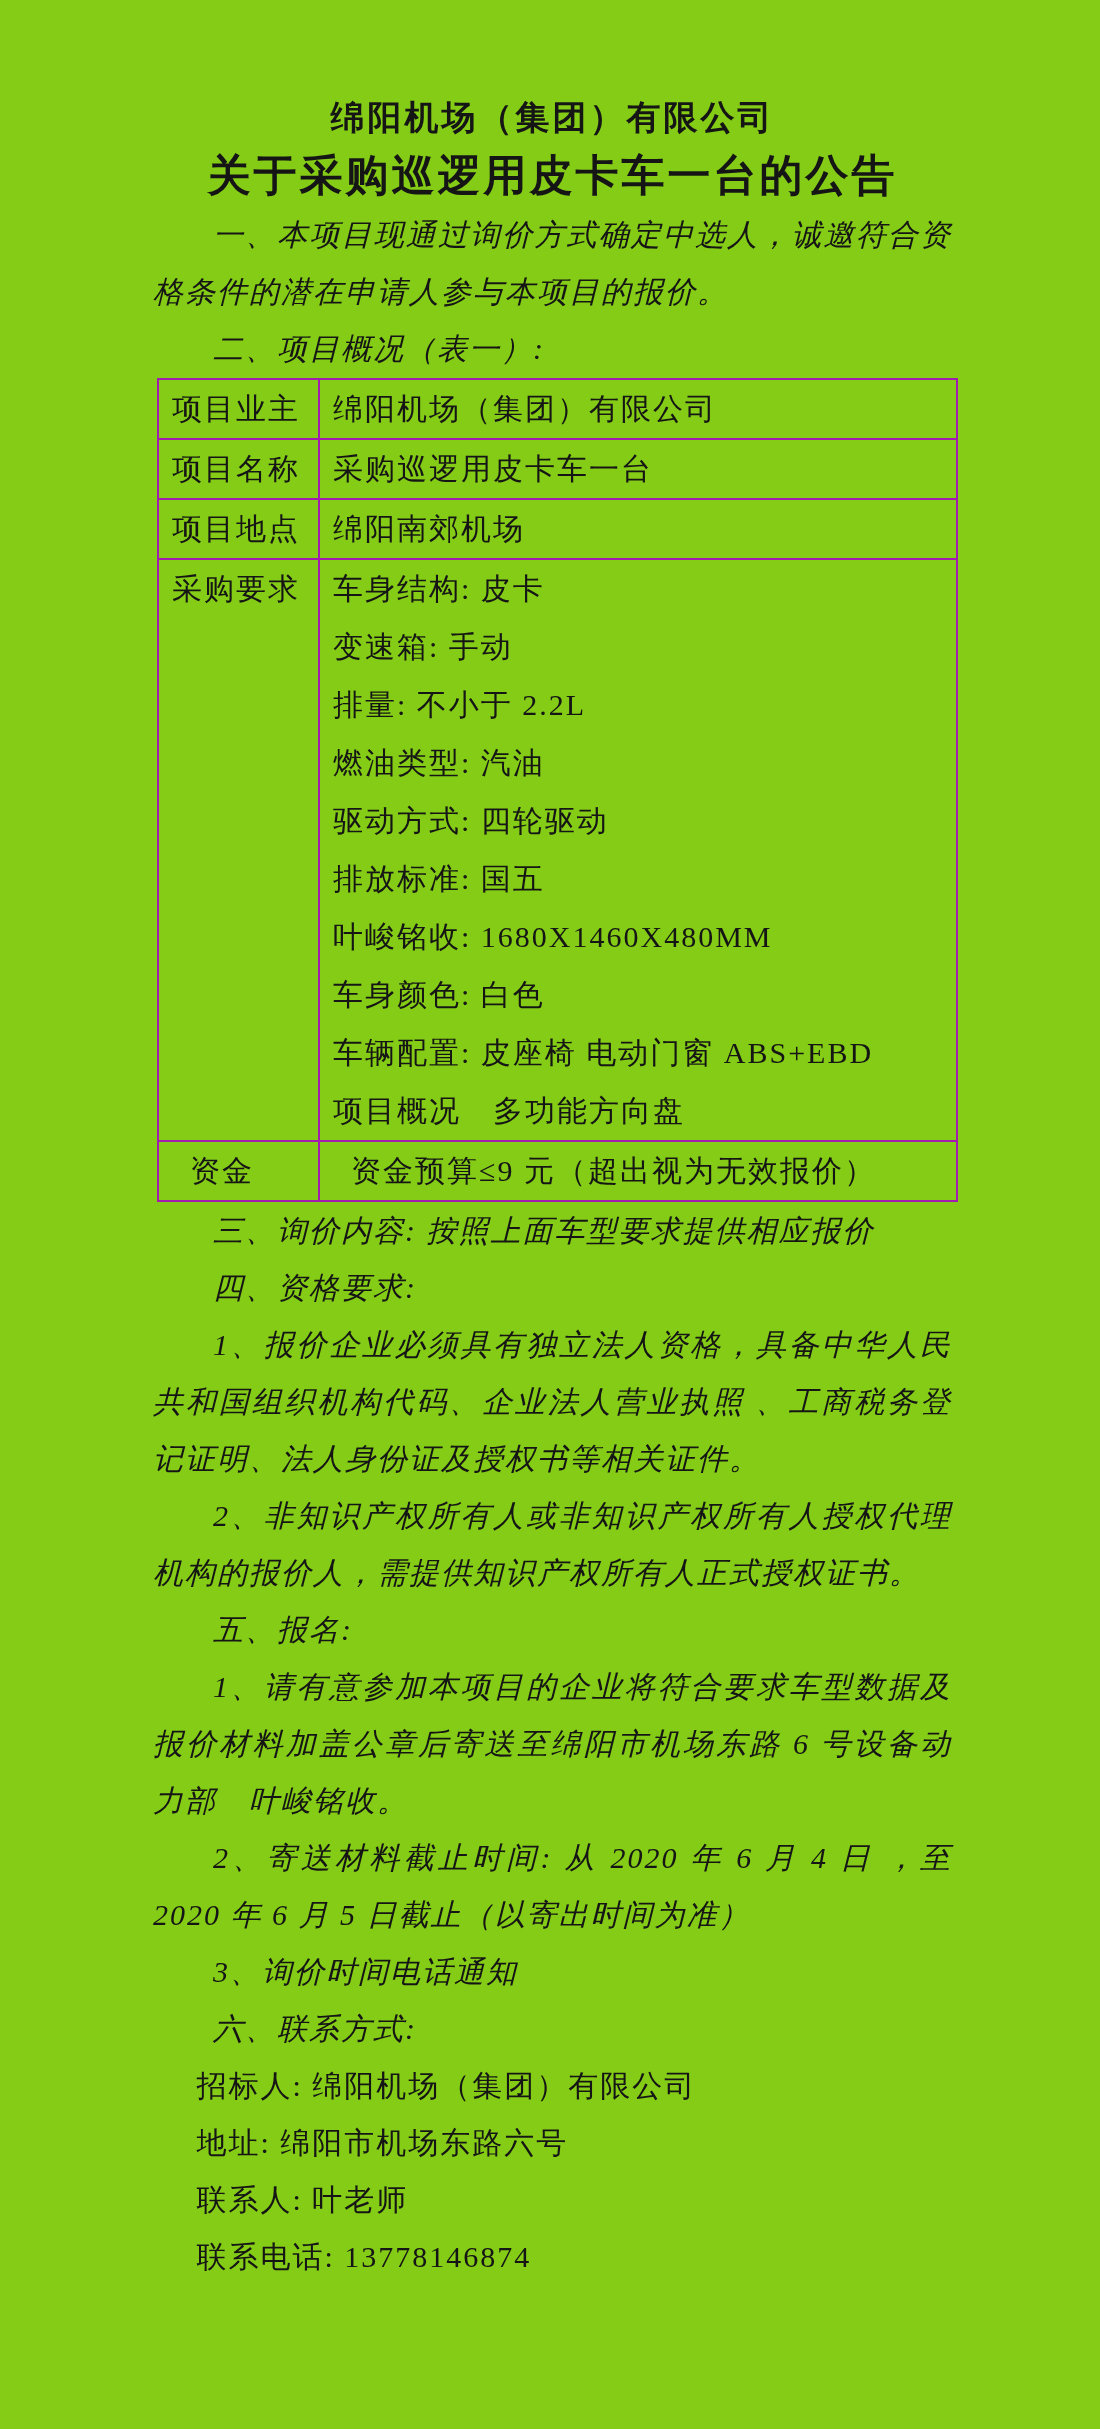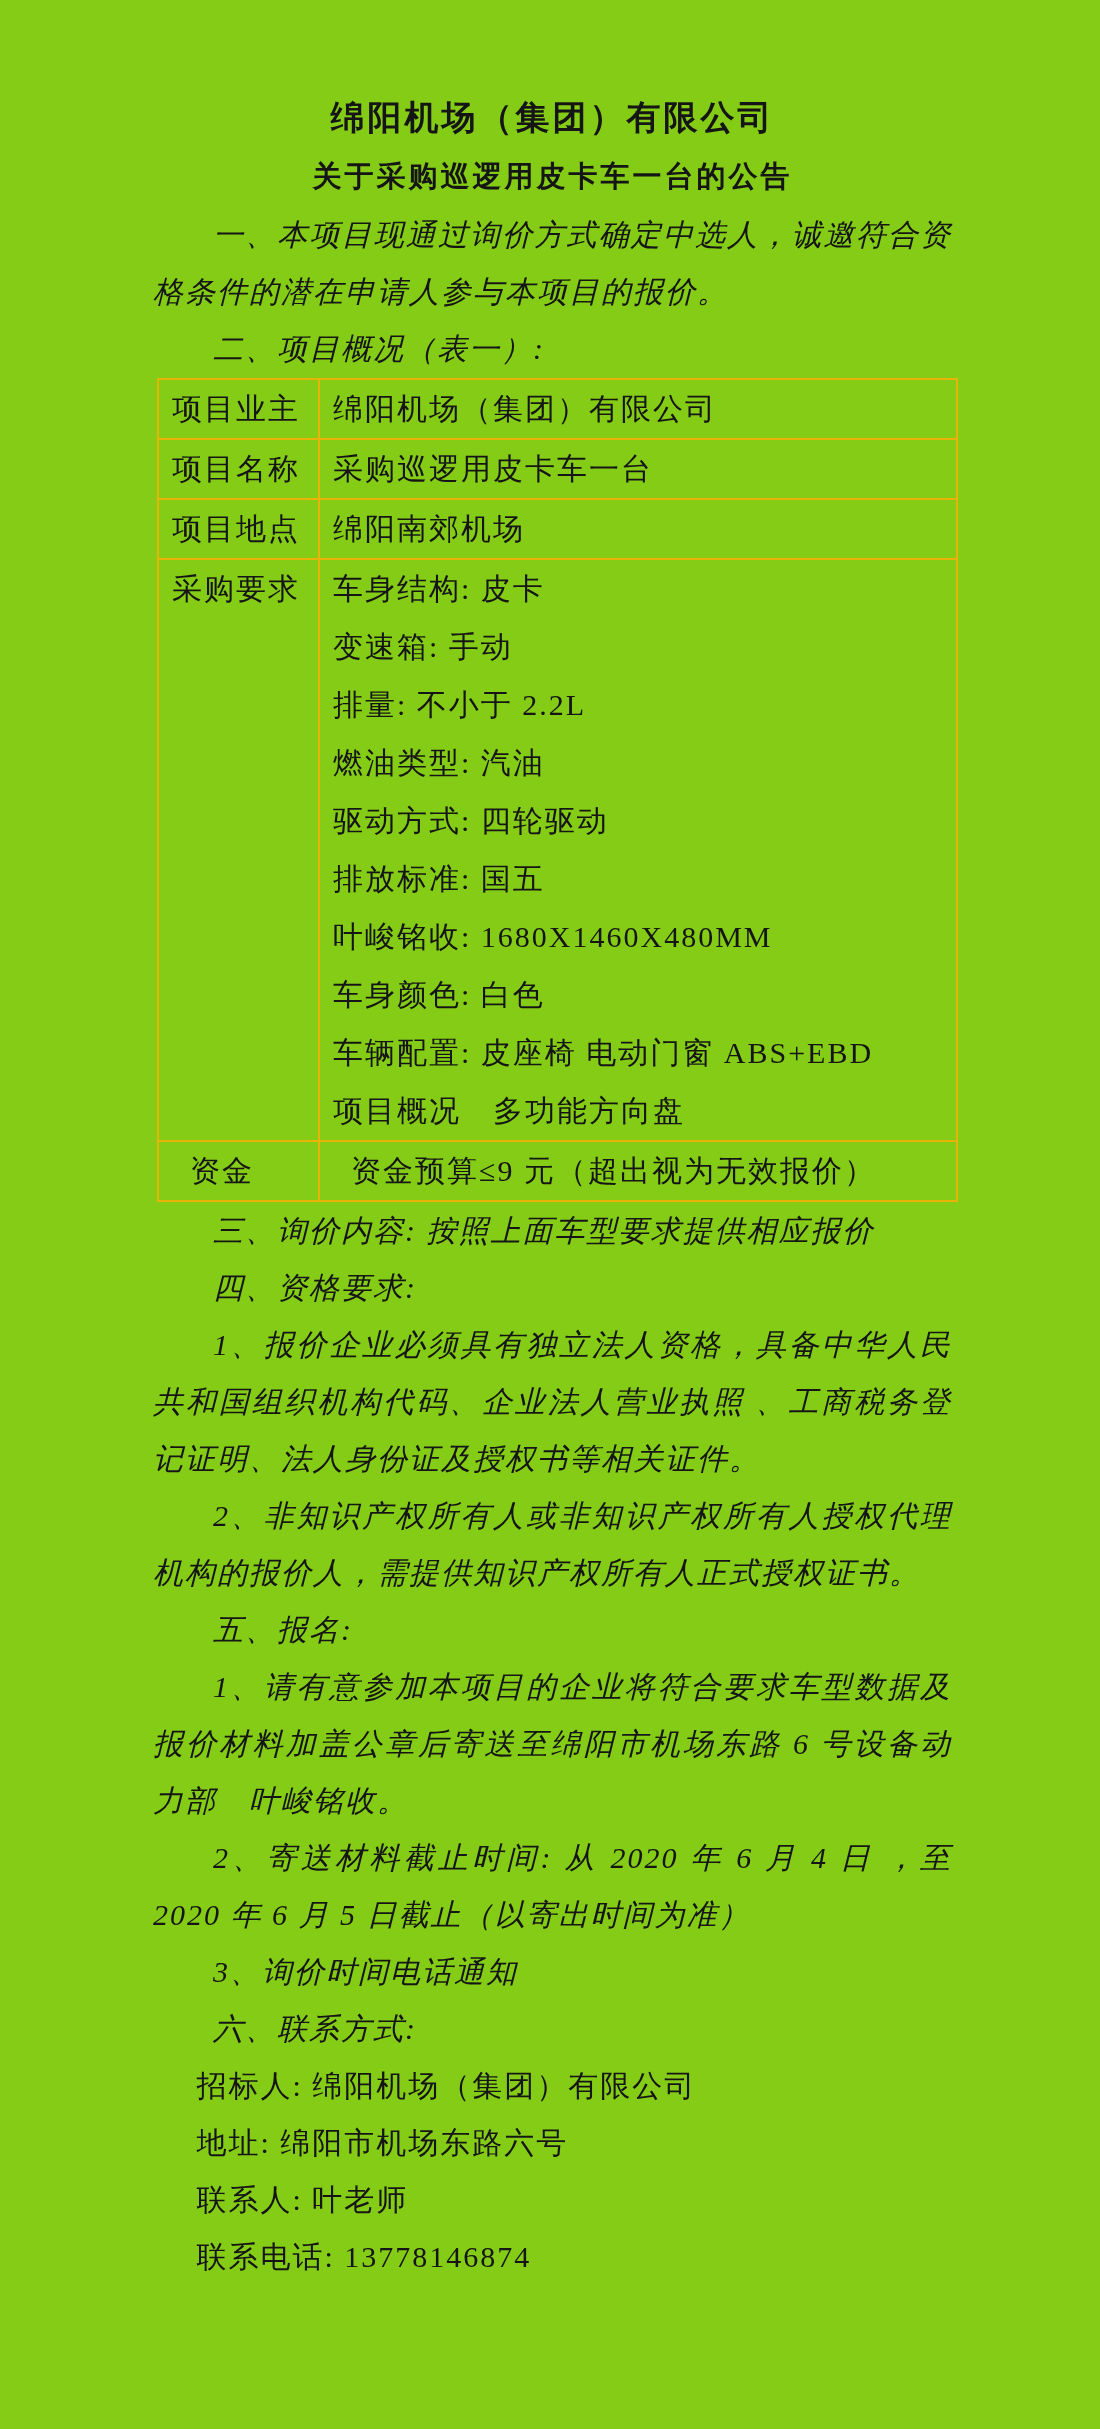--- a/index.html
+++ b/index.html
@@ -24,21 +24,21 @@
   .doc-title {
     margin: 0;
     font-size: 34px;
     font-weight: 700;
     line-height: 44px;
     text-align: center;
     letter-spacing: 3px;
   }
   .doc-subtitle {
     margin: 14px 0 8px 0;
-    font-size: 29px;
+    font-size: 43px;
     font-weight: 700;
     line-height: 44px;
     text-align: center;
     letter-spacing: 3px;
   }
   .para {
     margin: 0;
     line-height: 57px;
     text-align: justify;
   }
@@ -46,21 +46,21 @@
   .para.contact { text-indent: 1.45em; text-align: left; }
   .para.no-justify { text-align: left; }
 
   table.overview {
     border-collapse: collapse;
     table-layout: fixed;
     width: 801px;
     margin: 1px 0 0 4px;
   }
   table.overview td {
-    border: 2px solid #eab308;
+    border: 2px solid #a21caf;
     padding: 0 0 0 13px;
     vertical-align: middle;
     line-height: 58px;
   }
   table.overview col.c-label { width: 161px; }
   table.overview tr.single td { height: 58px; }
   table.overview tr.money td { height: 55px; padding-left: 31px; }
   table.overview tr.multi td { vertical-align: top; }
   .spec-line {
     line-height: 58px;

